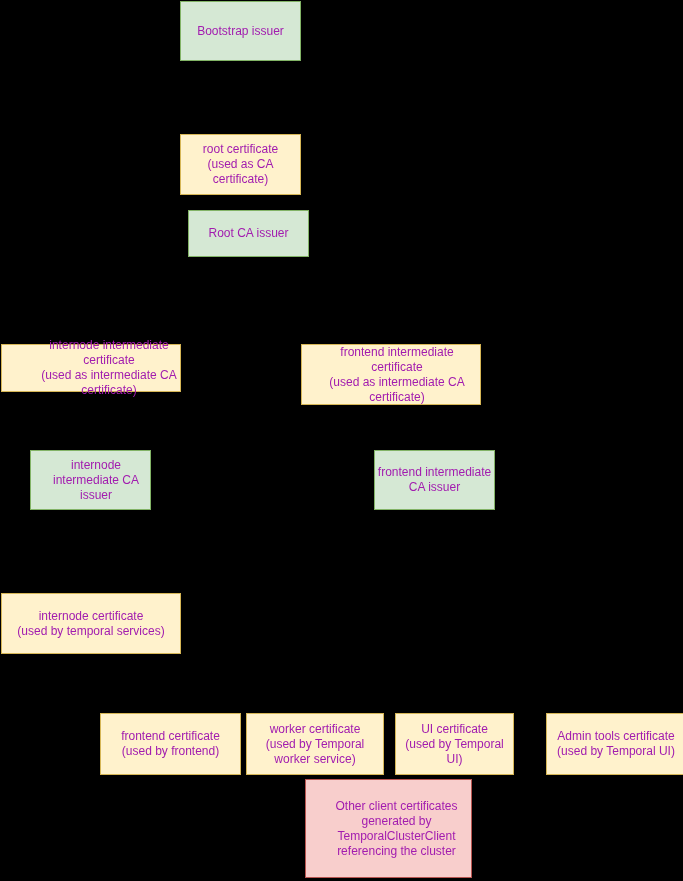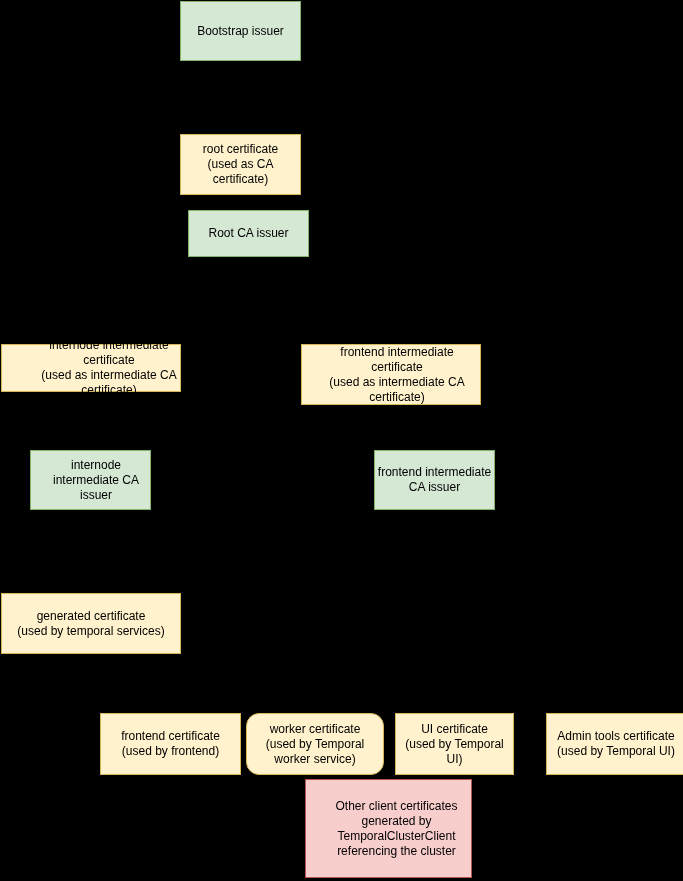--- a/index.html
+++ b/index.html
@@ -13,37 +13,37 @@
   }
   .node {
     position: absolute;
     box-sizing: border-box;
     display: flex;
     align-items: center;
     justify-content: center;
     text-align: center;
     font-size: 12px;
     line-height: 15px;
-    color: #000000;
+    color: #a21caf;
   }
   .node .lbl { white-space: pre-line; width: 100%; }
   .issuer      { background: #d5e8d4; border: 1px solid #82b366; }
   .certificate { background: #fff2cc; border: 1px solid #d6b656; margin-top: 24px; }
   .client      { background: #f8cecc; border: 1px solid #b85450; }
 
   #n-bootstrap-issuer          { left: 180px; top: 1px;   width: 121px; height: 60px; }
   #n-root-certificate          { left: 180px; top: 110px; width: 121px; height: 61px; }
   #n-root-ca-issuer            { left: 188px; top: 210px; width: 121px; height: 47px; }
   #n-internode-int-certificate { left: 1px;   top: 320px; width: 180px; height: 48px; padding-left: 36px; }
   #n-frontend-int-certificate  { left: 301px; top: 320px; width: 180px; height: 61px; padding-left: 12px; }
   #n-internode-int-ca-issuer   { left: 30px;  top: 450px; width: 121px; height: 60px; padding-left: 11px; }
   #n-frontend-int-ca-issuer    { left: 330px; top: 450px; width: 121px; height: 60px; margin-left: 44px; }
   #n-internode-certificate     { left: 1px;   top: 569px; width: 180px; height: 61px; }
   #n-frontend-certificate      { left: 100px; top: 689px; width: 141px; height: 62px; }
-  #n-worker-certificate        { left: 246px; top: 689px; width: 138px; height: 62px; border-radius: 13px; }
+  #n-worker-certificate        { left: 246px; top: 689px; width: 138px; height: 62px; }
   #n-ui-certificate            { left: 395px; top: 689px; width: 119px; height: 62px; }
   #n-admin-tools-certificate   { left: 546px; top: 689px; width: 140px; height: 62px; }
   #n-other-client-certificates { left: 305px; top: 779px; width: 167px; height: 99px; padding-left: 16px; }
 </style>
 </head>
 <body>
 
 <div id="canvas">
 
   <div class="node issuer" id="n-bootstrap-issuer">
@@ -77,21 +77,21 @@
 intermediate CA
 issuer</span>
   </div>
 
   <div class="node issuer" id="n-frontend-int-ca-issuer">
     <span class="lbl">frontend intermediate
 CA issuer</span>
   </div>
 
   <div class="node certificate" id="n-internode-certificate">
-    <span class="lbl">generated certificate
+    <span class="lbl">internode certificate
 (used by temporal services)</span>
   </div>
 
   <div class="node certificate" id="n-frontend-certificate">
     <span class="lbl">frontend certificate
 (used by frontend)</span>
   </div>
 
   <div class="node certificate" id="n-worker-certificate">
     <span class="lbl">worker certificate

